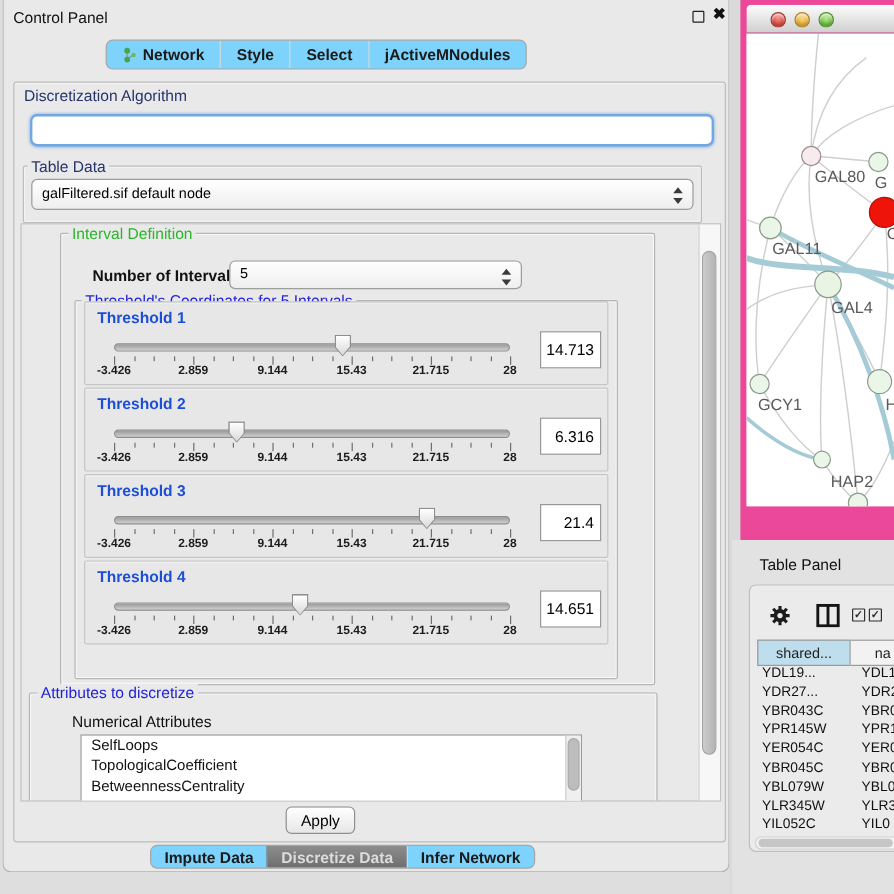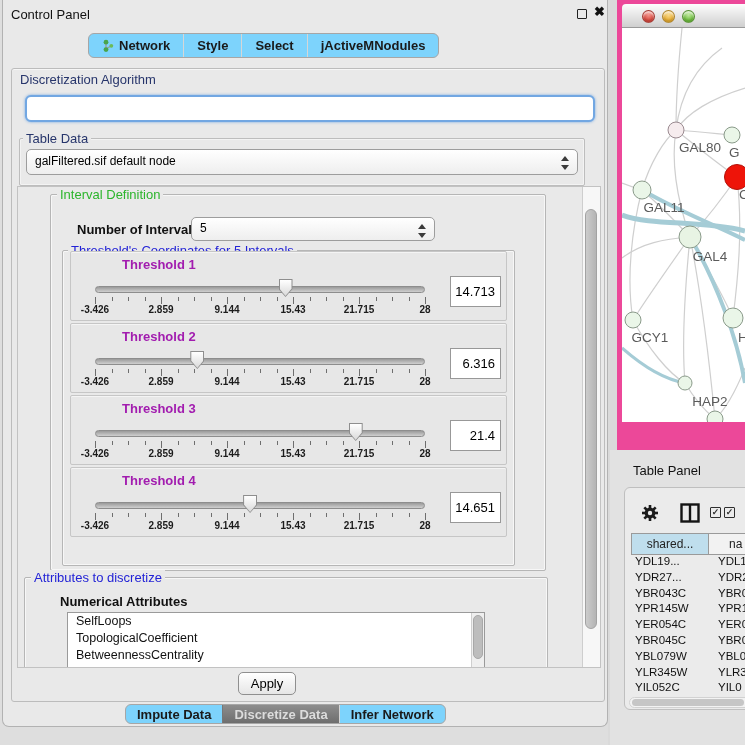--- a/index.html
+++ b/index.html
@@ -71,35 +71,35 @@
   #noi-row { position:absolute; left:0; top:22px; width:100%; height:26px; }
   #noi-label { position:absolute; left:26px; top:5px; font-size:13px; font-weight:bold; color:#111; }
   #noi-combo { position:absolute; left:140px; top:0; width:244px; height:24px; padding-top:3px; }
 
   #thresholds-group { left:11px; top:55px; width:453px; height:316px; }
   #thresholds-group > .group-label { top:-8px; left:5px; }
 
   .th-panel { position:relative; margin:0 7px 2px 7px; height:70px; background:#e7e7e7;
     border:1px solid #c6c6c6; border-radius:2px; box-shadow:inset 0 1px 0 #f4f4f4; }
   .th-panel:first-of-type { margin-top:18px; }
-  .th-label { position:absolute; left:10px; top:5px; font-size:13px; font-weight:bold; color:#a21caf;margin-left:41px; }
+  .th-label { position:absolute; left:10px; top:5px; font-size:13px; font-weight:bold; color:#1d4ed8; }
   .th-track { position:absolute; left:24px; top:34px; width:330px; height:7px; border-radius:4px;
     background:linear-gradient(#9a9a9a,#cfcfcf); border:1px solid #8d8d8d; }
   .th-thumb-outer { position:absolute; top:27px; width:14px; height:18px; background:#8e8e8e;
     -webkit-clip-path:polygon(0 0,100% 0,100% 55%,50% 100%,0 55%); clip-path:polygon(0 0,100% 0,100% 55%,50% 100%,0 55%); }
   .th-thumb-inner { position:absolute; left:1px; top:1px; width:12px; height:16px; background:linear-gradient(#ffffff,#d9d9d9);
     -webkit-clip-path:polygon(0 0,100% 0,100% 55%,50% 100%,0 55%); clip-path:polygon(0 0,100% 0,100% 55%,50% 100%,0 55%); }
   .th-tick { position:absolute; width:1px; background:#6e6e6e; }
   .th-ticklabel { position:absolute; top:52px; font-size:10px; font-weight:bold; color:#1c1c1c; transform:translateX(-50%); white-space:nowrap; }
   .th-value { position:absolute; left:379px; top:24px; width:51px; height:31px; background:#fff;
     border:1px solid #989898; font-size:13px; color:#000; text-align:right; padding:7px 5px 0 0; }
 
   #attributes-group { left:6px; top:390px; width:524px; height:150px; }
   #attributes-group > .group-label { top:-8px; left:6px; }
-  #numattr-label { position:absolute; left:35px; top:16px; font-size:13px; font-weight:bold; color:#111; }
+  #numattr-label { position:absolute; left:35px; top:16px; font-size:13px; font-weight:normal; color:#111; }
   #attr-list { position:absolute; left:42px; top:34px; width:418px; height:90px; background:#fff; border:1px solid #9a9a9a; overflow:hidden; }
   #attr-list .item { font-size:12.5px; color:#111; padding-left:8px; height:17px; line-height:17px; white-space:nowrap; }
   #attr-scroll { position:absolute; right:0; top:0; bottom:0; width:13px; background:#efefef; border-left:1px solid #cfcfcf; }
   #attr-thumb { position:absolute; left:1px; top:2px; width:10px; height:44px; background:#bdbdbd; border:1px solid #a8a8a8; border-radius:6px; }
 
   #apply-btn { position:absolute; left:226px; top:603px; width:58px; height:23px;
     background:linear-gradient(#ffffff,#e6e6e6); border:1px solid #8f8f8f; border-radius:5px;
     font-size:13px; color:#000; text-align:center; padding-top:3px; }
 
   

